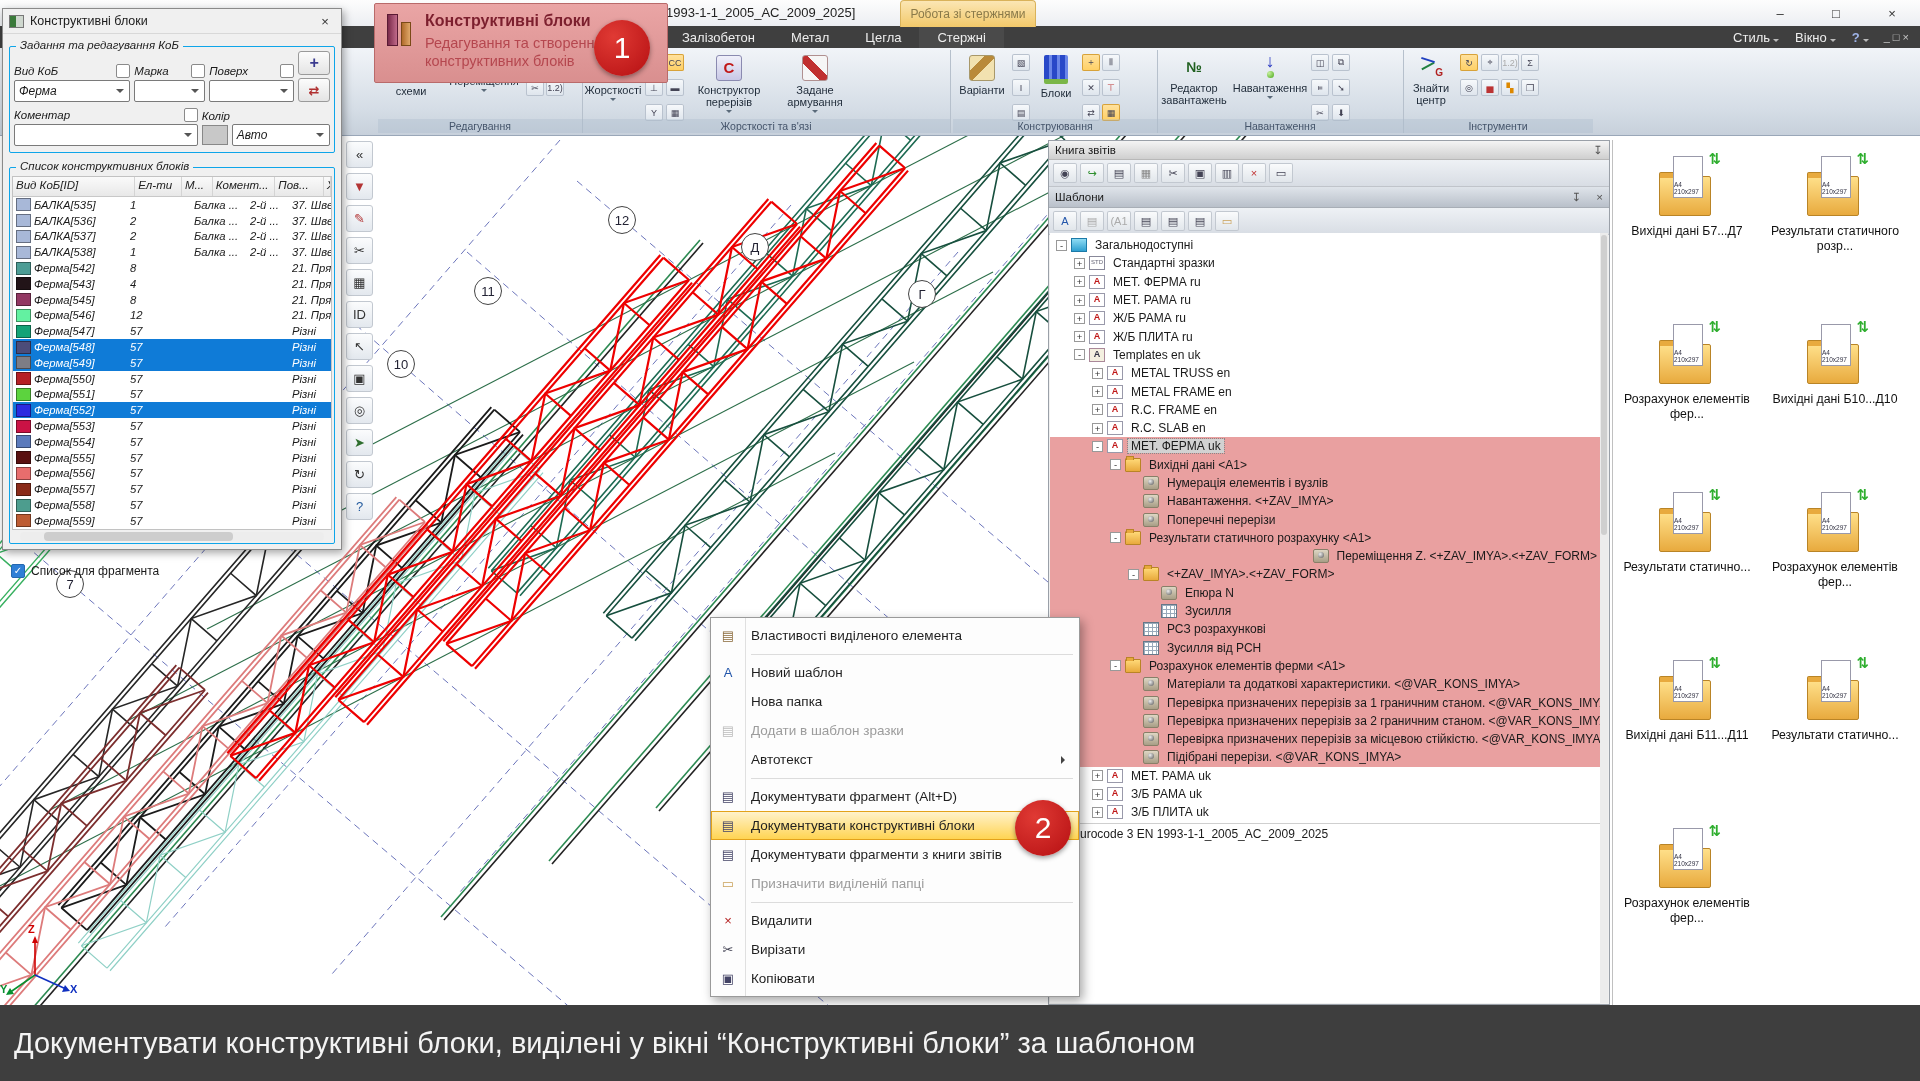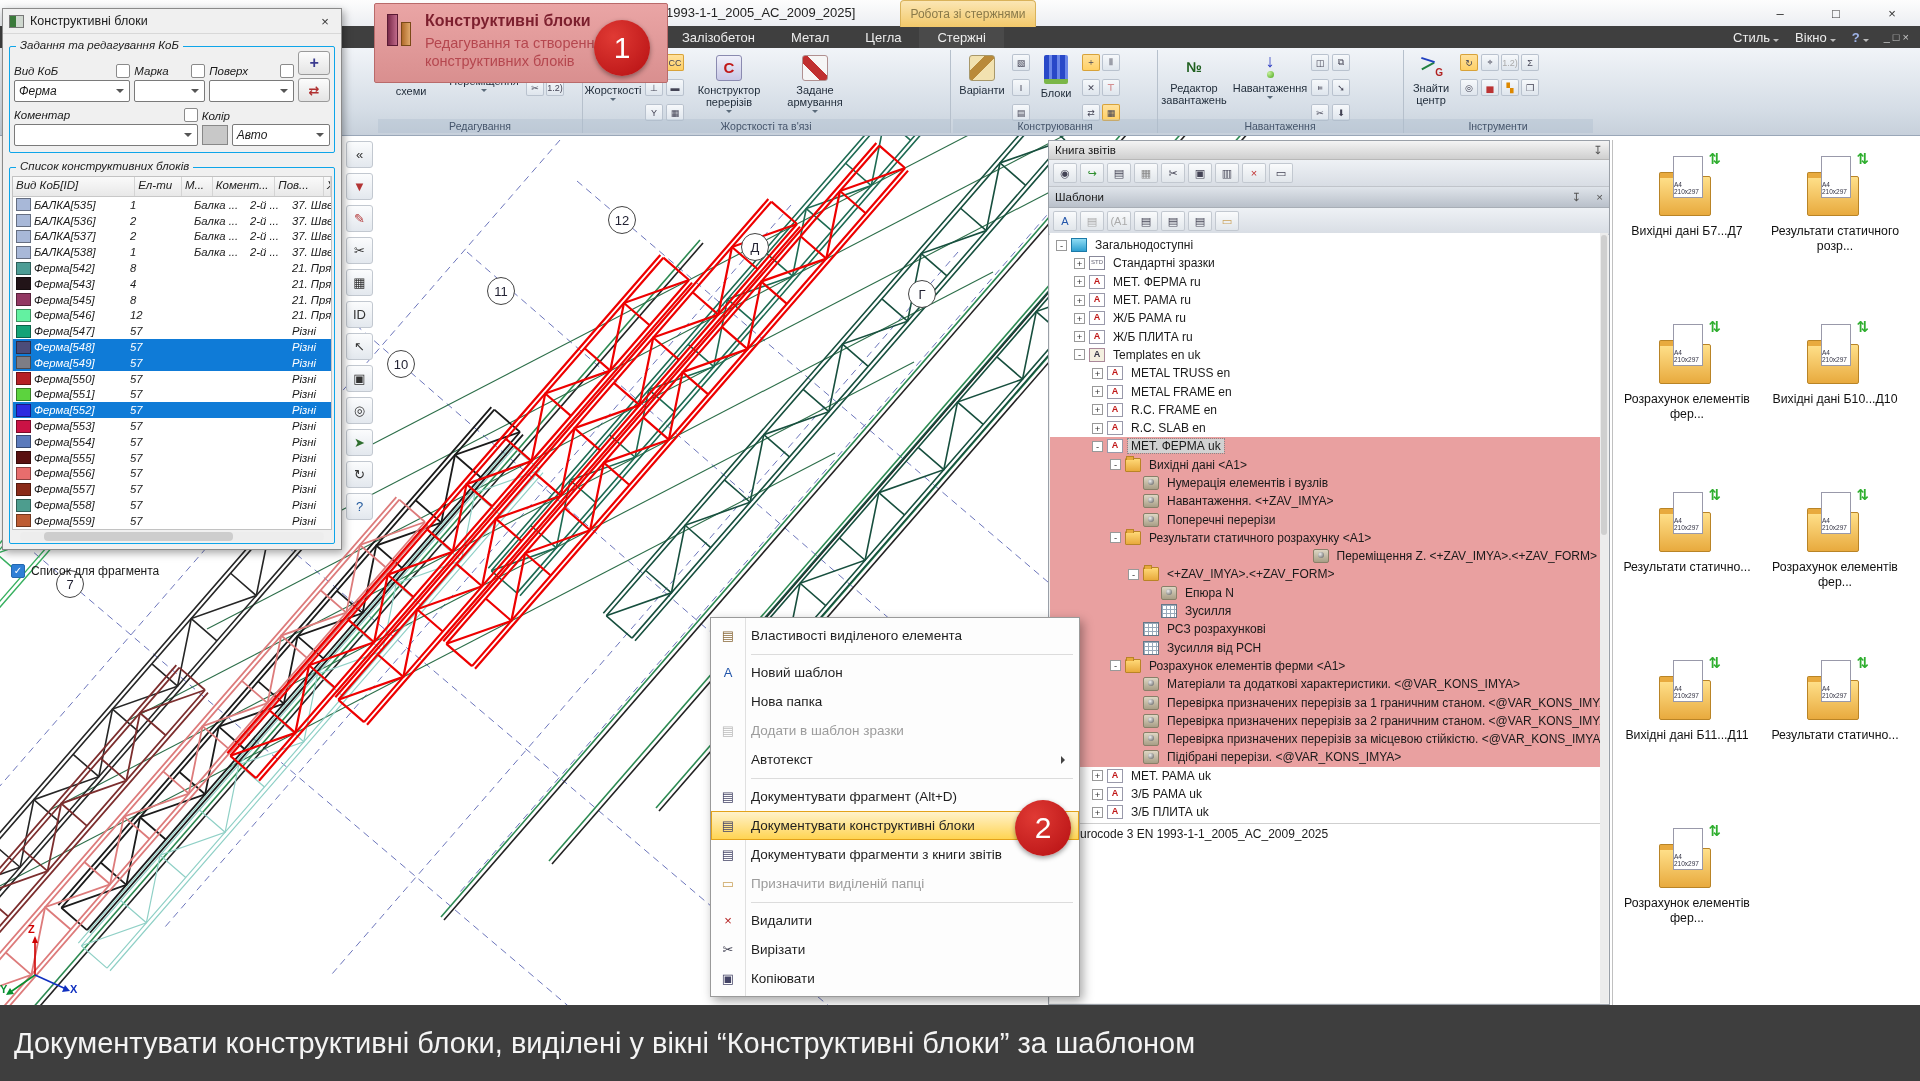--- a/index.html
+++ b/index.html
@@ -241,21 +241,21 @@
         <line x1="35" y1="975" x2="35" y2="940" stroke="#d00000"></line>
         <path d="M35,936 l-3,7 h6 z" fill="#d00000" stroke="none"></path>
         <line x1="35" y1="975" x2="9" y2="993" stroke="#089030"></line>
         <path d="M6,995 l8,-1 -4,-6 z" fill="#089030" stroke="none"></path>
         <line x1="35" y1="975" x2="66" y2="989" stroke="#1030c0"></line>
         <path d="M70,991 l-8,1 3,-7 z" fill="#1030c0" stroke="none"></path>
       </g>
     </svg>
     
     <span class="glbl" style="left:622px;top:85px">12</span>
-    <span class="glbl" style="left:501px;top:156px">11</span>
+    <span class="glbl" style="left:488px;top:156px">11</span>
     <span class="glbl" style="left:401px;top:229px">10</span>
     <span class="glbl" style="left:70px;top:449px">7</span>
     <span class="glbl" style="left:755px;top:112px">Д</span>
     <span class="glbl" style="left:922px;top:159px">Г</span>
     
     <span class="axl" style="left:28px;top:788px;color:#d00000">Z</span>
     <span class="axl" style="left:0px;top:848px;color:#089030">Y</span>
     <span class="axl" style="left:70px;top:848px;color:#1030c0">X</span>
   </div>
 

